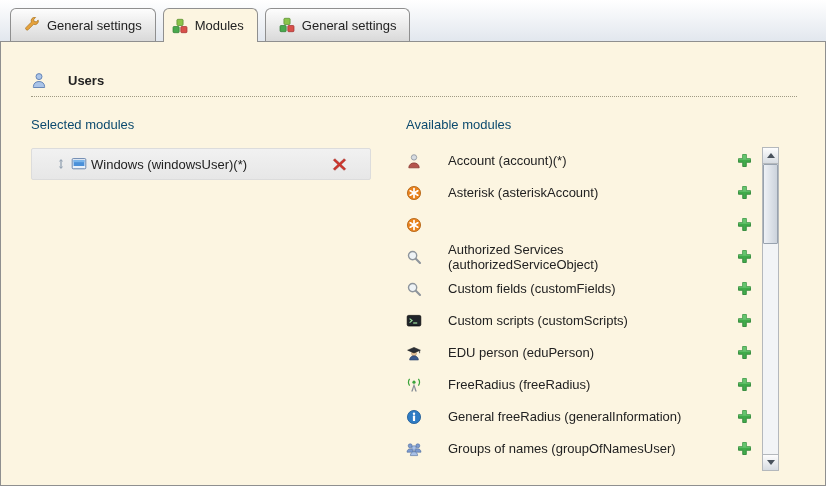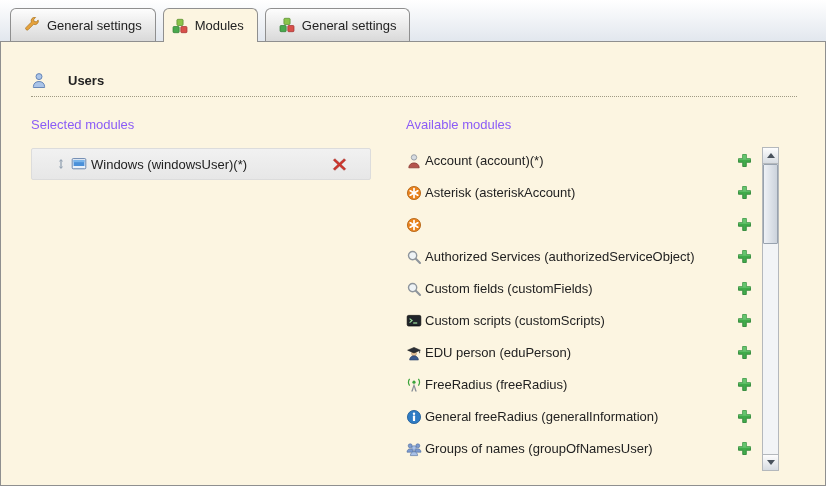--- a/index.html
+++ b/index.html
@@ -36,37 +36,37 @@
 
   .section-head {
     display:flex; align-items:center; gap:21px;
     font-weight:bold; padding-bottom:8px;
     border-bottom:1px dotted #9f9a84;
   }
 
   .columns { display:flex; margin-top:20px; }
   .col-left { width:340px; flex:none; }
   .col-right { flex:1; margin-left:35px; position:relative; }
-  .col-heading { color:#8b5cf6; }
+  .col-heading { color:#0c4a6e; }
 
   .sel-list { margin-top:16px; }
   .sel-row {
     display:flex; align-items:center; gap:4px;
     height:32px; padding:0 23px;
     background:linear-gradient(180deg,#f1f1f1,#e7e7e7);
     border:1px solid #dcdcdc; border-radius:2px;
     cursor:move;
   }
   .sel-row .sort { width:12px; height:14px; }
   .mod-label { color:#222; }
   .btn { margin-left:auto; cursor:pointer; line-height:0; }
   .btn .icon { width:15px; height:15px; }
 
   .avail-list { margin-top:14px; padding-right:45px; }
-  .avail-row { display:flex; align-items:center; gap:3px; height:29px; margin-bottom:3px; }
+  .avail-row { display:flex; align-items:center; gap:26px; height:29px; margin-bottom:3px; }
 
   .scrollbar {
     position:absolute; right:18px; top:30px;
     width:17px; height:324px;
     background:#f2f4f6; border:1px solid #b4b8bc;
     display:flex; flex-direction:column;
   }
   .sb-btn {
     height:16px; flex:none;
     background:linear-gradient(180deg,#fdfdfd,#d7dce2);

